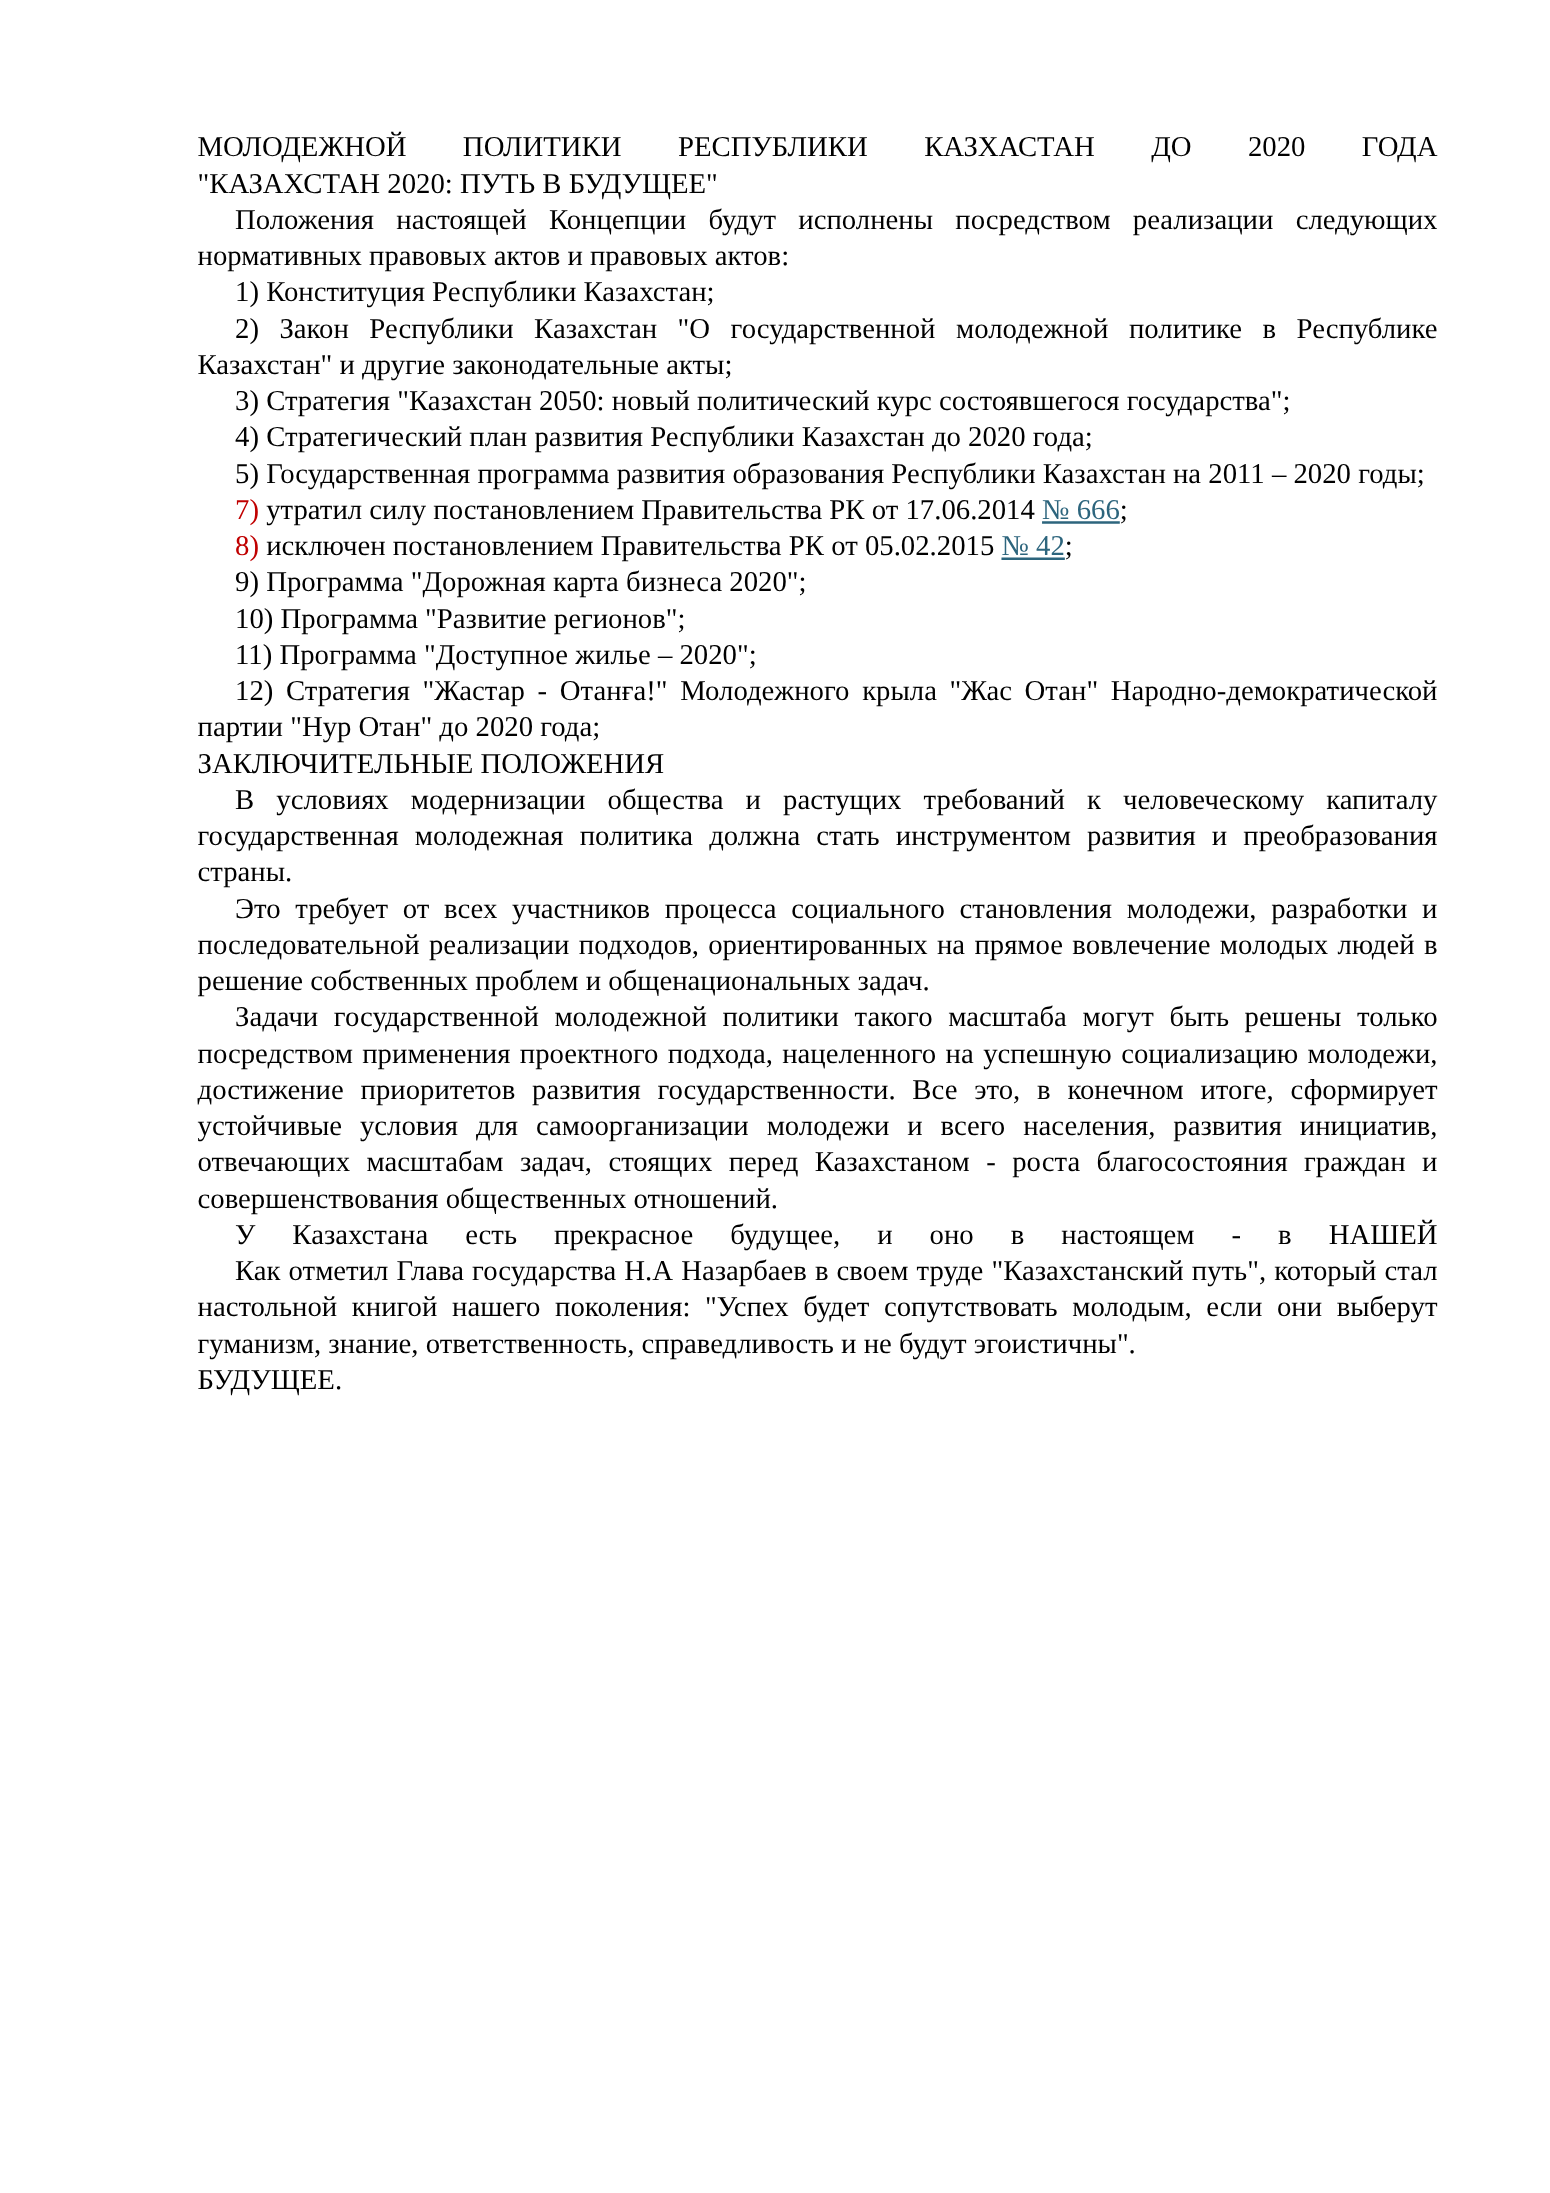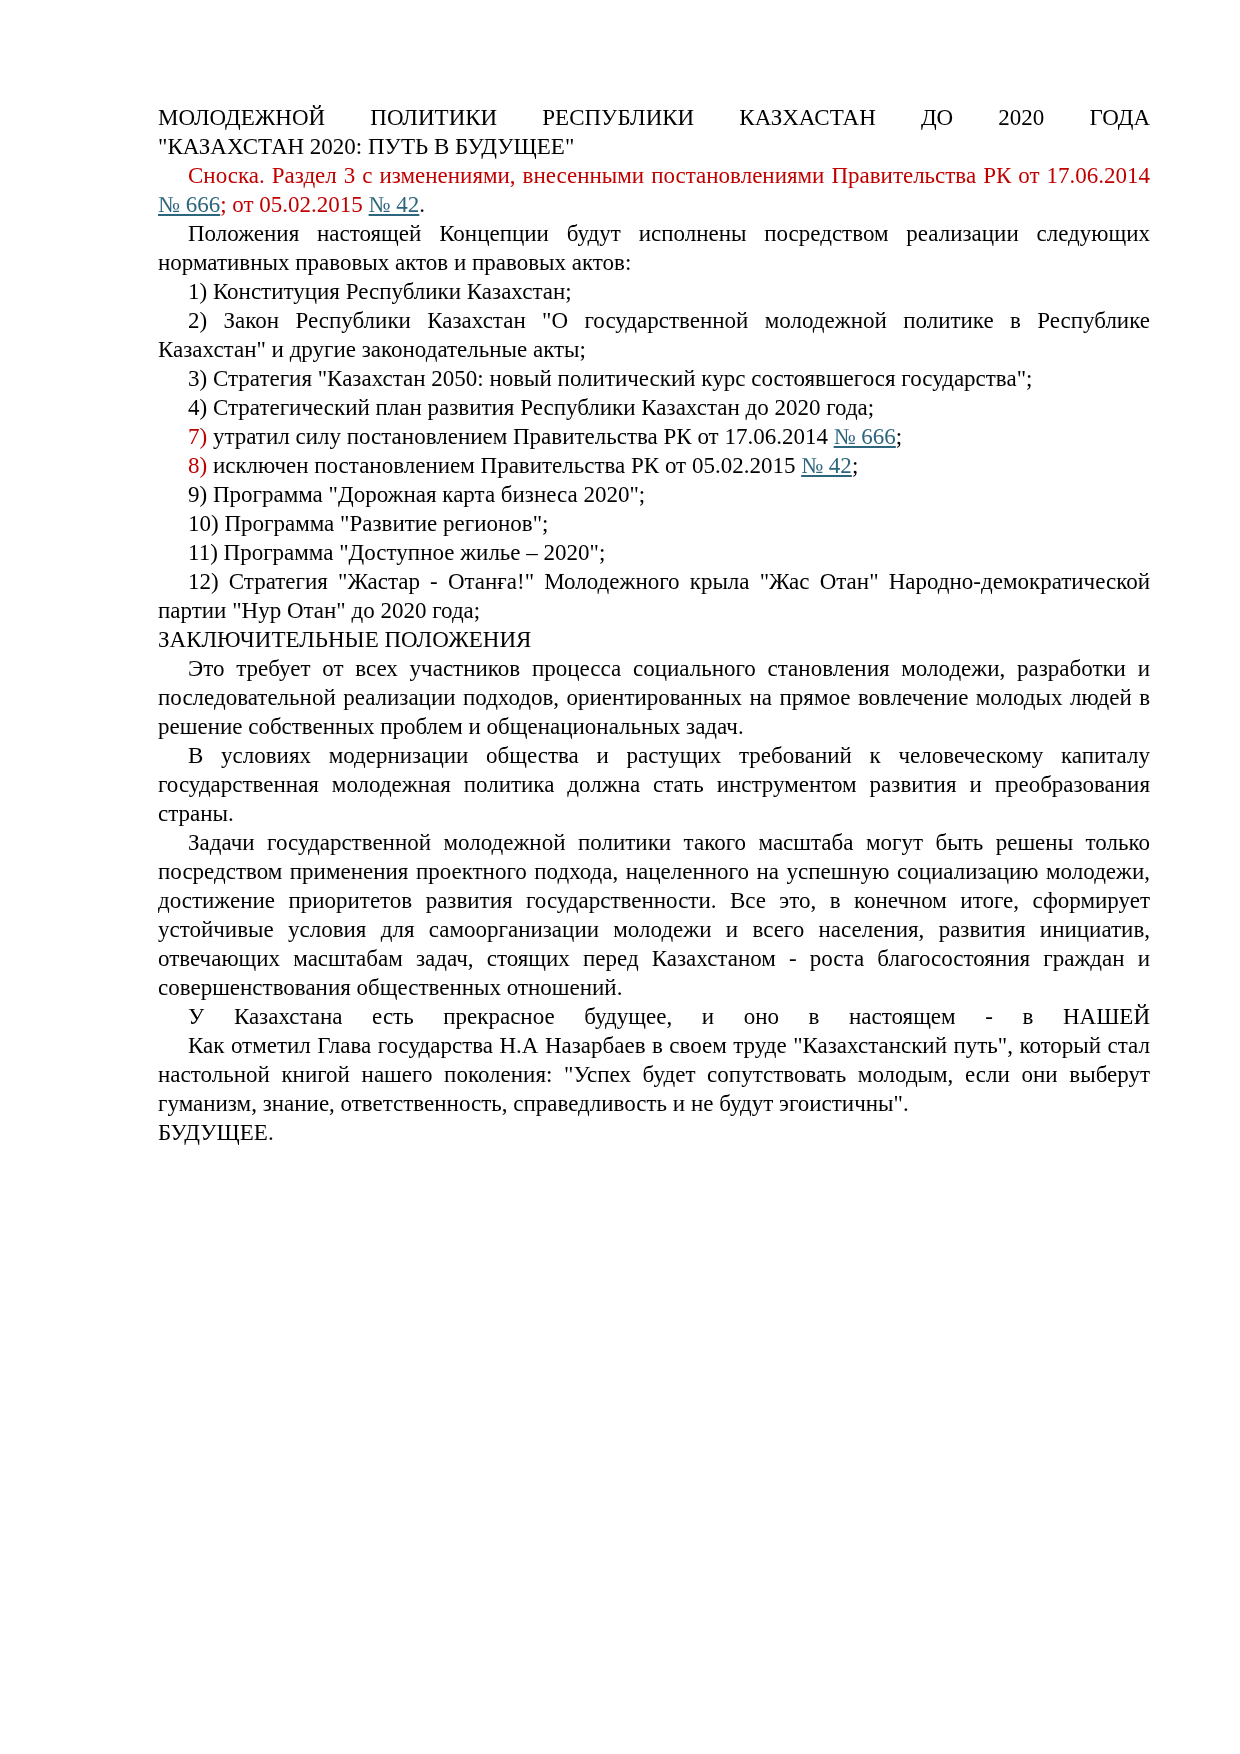--- a/index.html
+++ b/index.html
@@ -33,33 +33,33 @@
     cursor: pointer;
   }
 </style>
 </head>
 <body>
 
 <div class="page">
   <div class="doc">
       <p class="para justify-all"><span class="seg-normal">МОЛОДЕЖНОЙ ПОЛИТИКИ РЕСПУБЛИКИ КАЗХАСТАН ДО 2020 ГОДА</span></p>
       <p class="para"><span class="seg-normal">"КАЗАХСТАН 2020: ПУТЬ В БУДУЩЕЕ"</span></p>
-      <p class="para indent"><span class="seg-red">Сноска. Раздел 3 с изменениями, внесенными постановлениями Правительства РК от 17.06.2014 </span><a class="seg-link">№ 666</a><span class="seg-red">; от 05.02.2015 </span><a class="seg-link">№ 42</a><span class="seg-normal">.</span></p>
       <p class="para indent"><span class="seg-normal">Положения настоящей Концепции будут исполнены посредством реализации следующих нормативных правовых актов и правовых актов:</span></p>
       <p class="para indent"><span class="seg-normal">1) Конституция Республики Казахстан;</span></p>
       <p class="para indent"><span class="seg-normal">2) Закон Республики Казахстан "О государственной молодежной политике в Республике Казахстан" и другие законодательные акты;</span></p>
       <p class="para indent"><span class="seg-normal">3) Стратегия "Казахстан 2050: новый политический курс состоявшегося государства";</span></p>
       <p class="para indent"><span class="seg-normal">4) Стратегический план развития Республики Казахстан до 2020 года;</span></p>
+      <p class="para indent"><span class="seg-normal">5) Государственная программа развития образования Республики Казахстан на 2011 – 2020 годы;</span></p>
       <p class="para indent"><span class="seg-red">7)</span><span class="seg-normal"> утратил силу постановлением Правительства РК от 17.06.2014 </span><a class="seg-link">№ 666</a><span class="seg-normal">;</span></p>
       <p class="para indent"><span class="seg-red">8)</span><span class="seg-normal"> исключен постановлением Правительства РК от 05.02.2015 </span><a class="seg-link">№ 42</a><span class="seg-normal">;</span></p>
       <p class="para indent"><span class="seg-normal">9) Программа "Дорожная карта бизнеса 2020";</span></p>
       <p class="para indent"><span class="seg-normal">10) Программа "Развитие регионов";</span></p>
       <p class="para indent"><span class="seg-normal">11) Программа "Доступное жилье – 2020";</span></p>
       <p class="para indent"><span class="seg-normal">12) Стратегия "Жастар - Отанға!" Молодежного крыла "Жас Отан" Народно-демократической партии "Нур Отан" до 2020 года;</span></p>
       <p class="para"><span class="seg-normal">ЗАКЛЮЧИТЕЛЬНЫЕ ПОЛОЖЕНИЯ</span></p>
+      <p class="para indent"><span class="seg-normal">В условиях модернизации общества и растущих требований к человеческому капиталу государственная молодежная политика должна стать инструментом развития и преобразования страны.</span></p>
       <p class="para indent"><span class="seg-normal">Это требует от всех участников процесса социального становления молодежи, разработки и последовательной реализации подходов, ориентированных на прямое вовлечение молодых людей в решение собственных проблем и общенациональных задач.</span></p>
-      <p class="para indent"><span class="seg-normal">В условиях модернизации общества и растущих требований к человеческому капиталу государственная молодежная политика должна стать инструментом развития и преобразования страны.</span></p>
       <p class="para indent"><span class="seg-normal">Задачи государственной молодежной политики такого масштаба могут быть решены только посредством применения проектного подхода, нацеленного на успешную социализацию молодежи, достижение приоритетов развития государственности. Все это, в конечном итоге, сформирует устойчивые условия для самоорганизации молодежи и всего населения, развития инициатив, отвечающих масштабам задач, стоящих перед Казахстаном - роста благосостояния граждан и совершенствования общественных отношений.</span></p>
       <p class="para indent justify-all"><span class="seg-normal">У Казахстана есть прекрасное будущее, и оно в настоящем - в НАШЕЙ</span></p>
       <p class="para indent"><span class="seg-normal">Как отметил Глава государства Н.А Назарбаев в своем труде "Казахстанский путь", который стал настольной книгой нашего поколения: "Успех будет сопутствовать молодым, если они выберут гуманизм, знание, ответственность, справедливость и не будут эгоистичны".</span></p>
       <p class="para"><span class="seg-normal">БУДУЩЕЕ.</span></p>
     </div>
 </div>
 
 </body></html>

